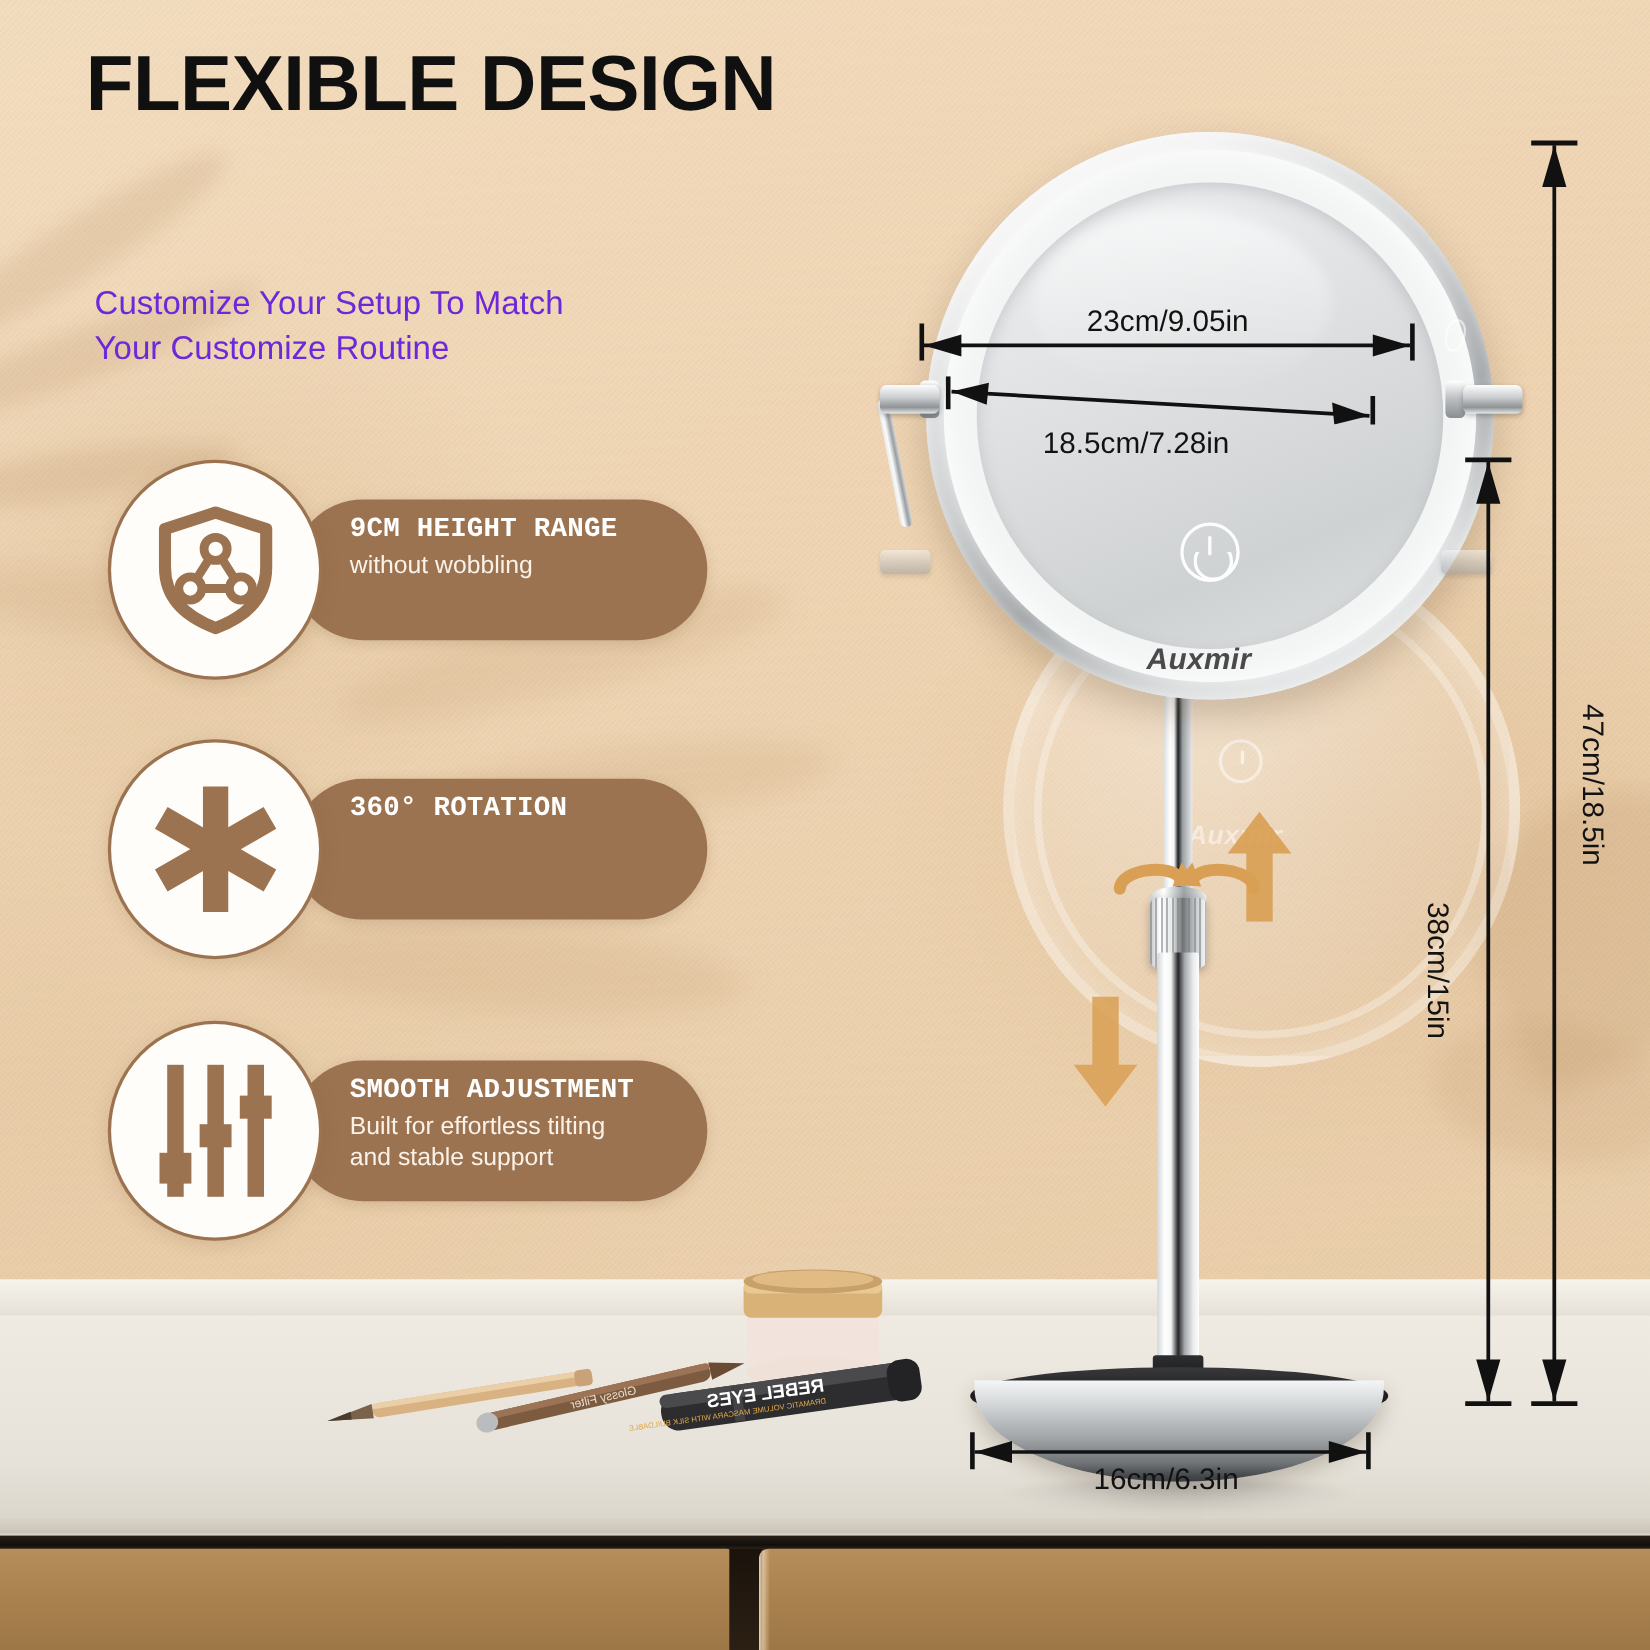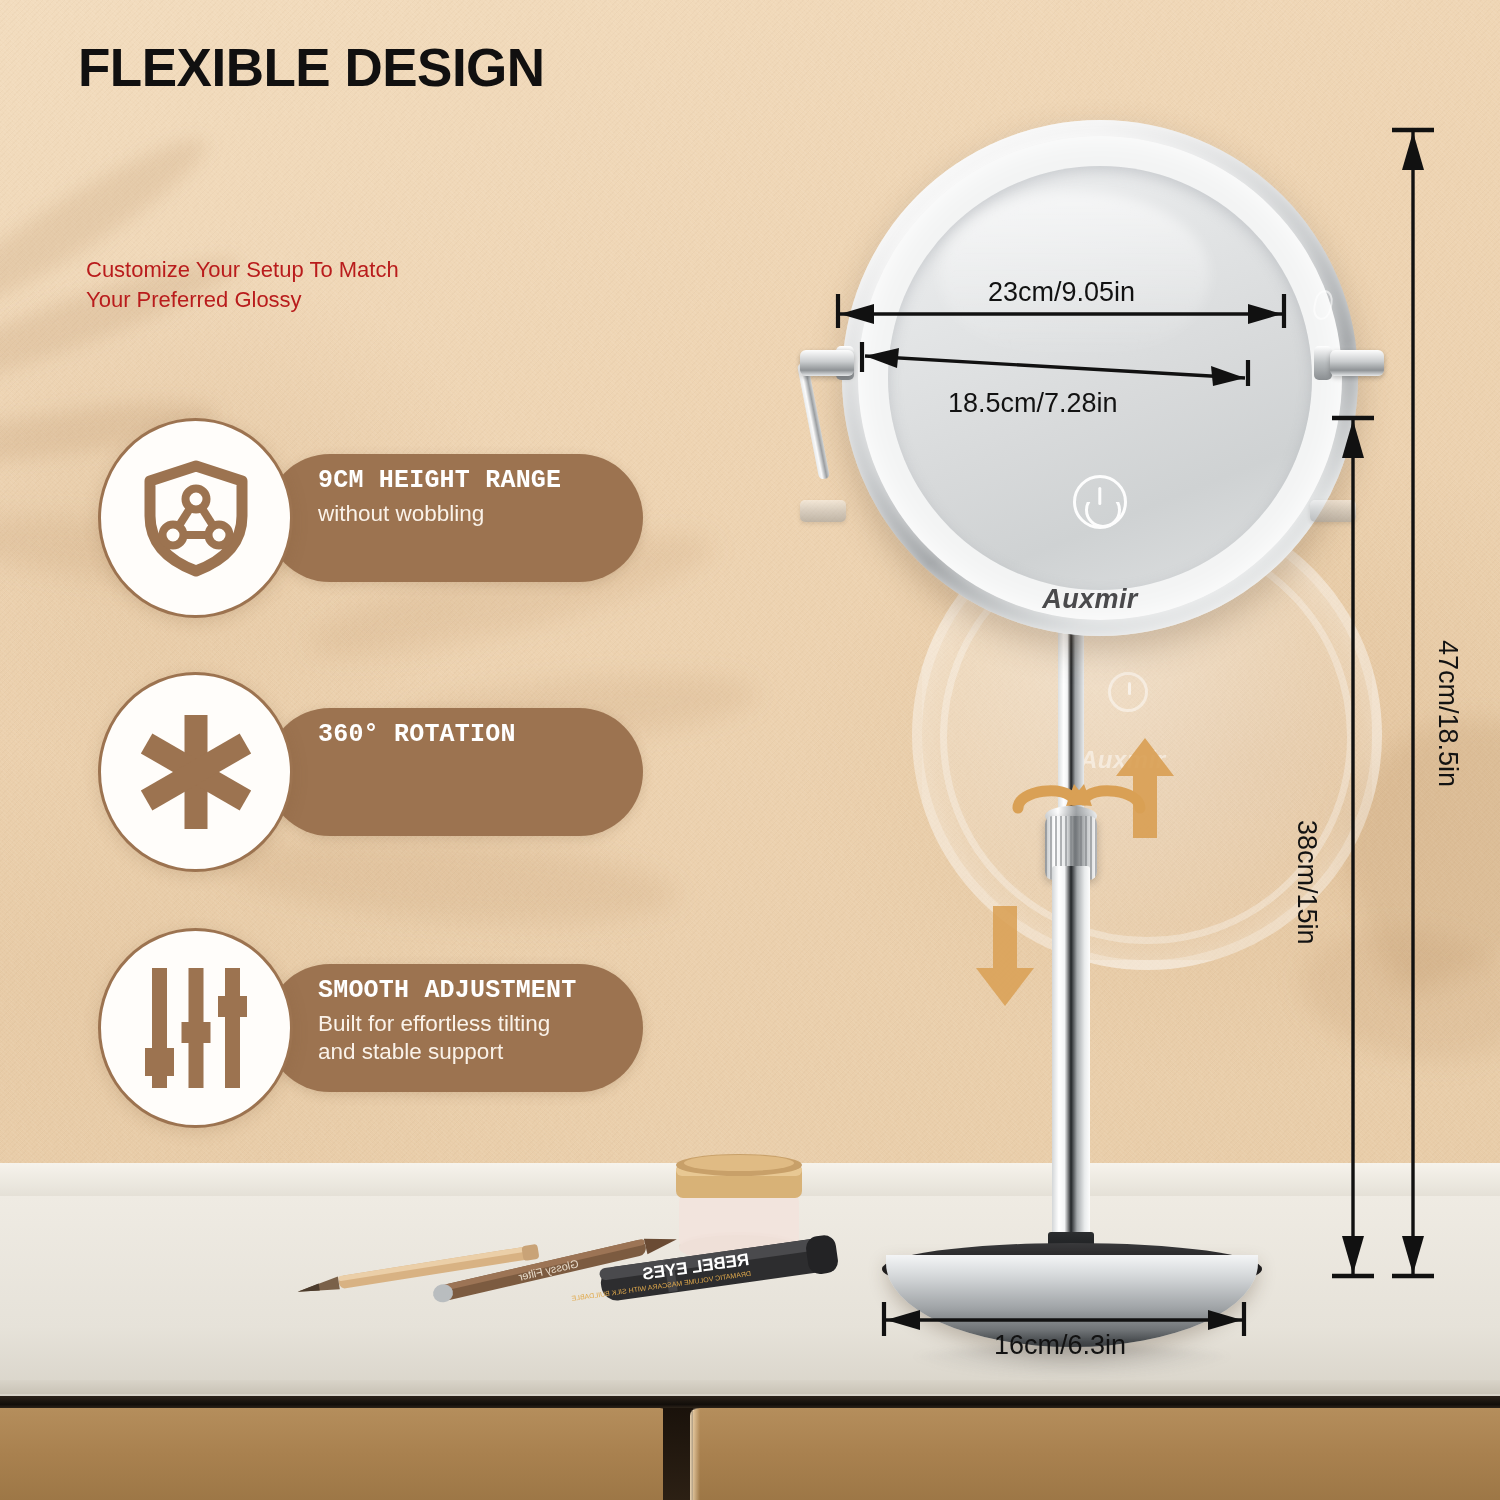--- a/index.html
+++ b/index.html
@@ -65,26 +65,26 @@
   }
   .drawer-hl {
     position:absolute; top:1408px; height:92px; width:10px;
     background:linear-gradient(90deg,rgba(255,232,196,.9),rgba(255,232,196,0));
     border-radius:8px 0 0 0;
   }
 
   
   .headline {
     position:absolute; left:78px; top:42px; width:760px;
-    font-size:53px; line-height:.99; font-weight:bold;
+    font-size:71px; line-height:.99; font-weight:bold;
     letter-spacing:-0.5px; color:#111010;
   }
   .subhead {
     position:absolute; left:86px; top:255px; width:620px;
-    font-size:22px; line-height:1.38; color:#b91c1c; font-weight:400;
+    font-size:30px; line-height:1.38; color:#6d28d9; font-weight:400;
   }
 
   
   .feature { position:absolute; left:98px; width:545px; height:200px; }
   .feature .pill {
     position:absolute; left:168px; top:36px; width:377px; height:128px;
     background:#9C7350; border-radius:64px;
     box-shadow:0 3px 12px rgba(110,76,44,.18);
   }
   .feature .pill-txt {
@@ -348,21 +348,21 @@
         <text x="120" y="58" font-family="Liberation Sans, sans-serif" font-size="7" fill="#E0A94C">DRAMATIC VOLUME MASCARA WITH SILK BUILDABLE</text>
       </g>
     </g>
   </svg>
 
   <div class="headline">
     <div>FLEXIBLE DESIGN</div>
   </div>
   <div class="subhead">
     <div>Customize Your Setup To Match</div>
-    <div>Your Preferred Glossy</div>
+    <div>Your Customize Routine</div>
   </div>
 
   <div class="feature" style="top:418px;">
     <div class="pill"></div>
     <div class="pill-txt">
       <div class="ftitle">9CM HEIGHT RANGE</div>
       <div class="fdesc">
         <div>without wobbling</div>
       </div>
     </div>

